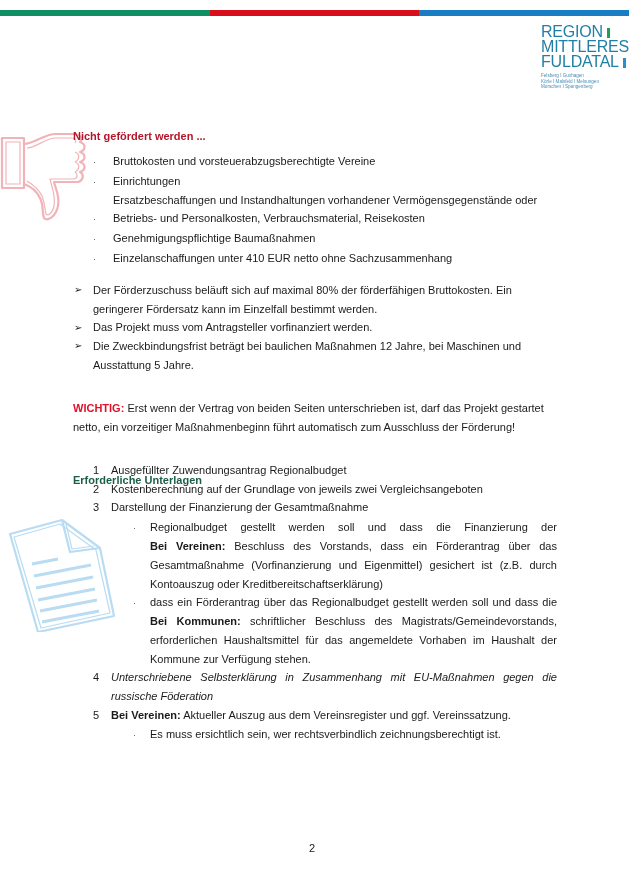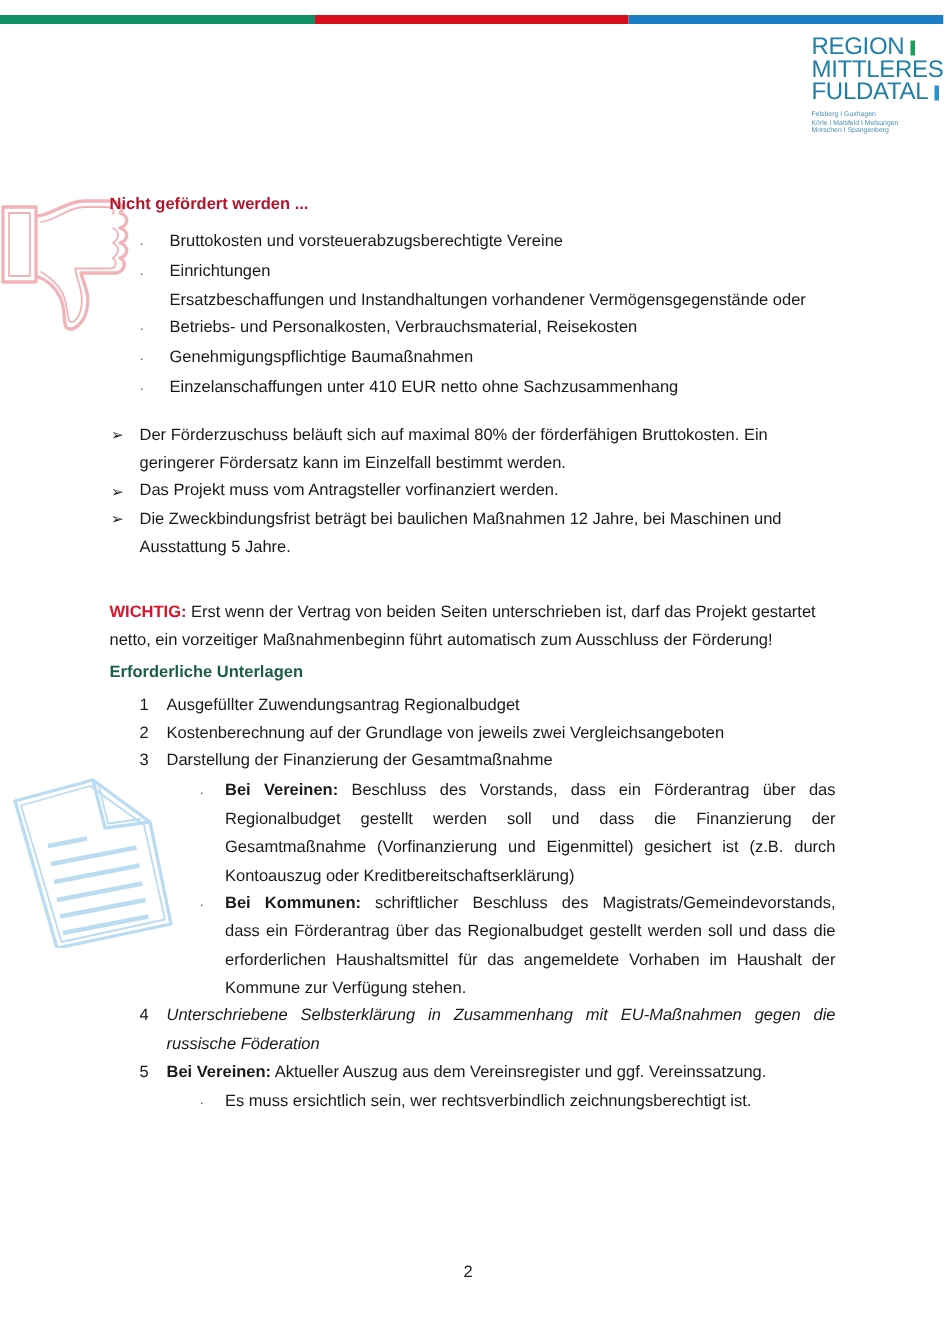--- a/index.html
+++ b/index.html
@@ -12,21 +12,21 @@
   .logo { position: absolute; left: 541px; top: 24px; width: 80px; }
   .logo .line { font-size: 16px; line-height: 15px; color: #1f7fa6; letter-spacing: -0.2px; white-space: nowrap; }
   .logo .mark { display: inline-block; width: 3px; height: 10px; margin-left: 4px; vertical-align: -1px; }
   .logo .towns { margin-top: 4px; font-size: 4.6px; line-height: 5.6px; color: #4a8fb6; white-space: nowrap; }
 
   .thumb { position: absolute; left: -6px; top: 126px; width: 120px; height: 100px; }
   .docicon { position: absolute; left: 4px; top: 512px; width: 112px; height: 120px; }
 
   .txt { position: absolute; font-size: 11px; line-height: 19px; white-space: nowrap; }
   .h-red { color: #b3162b; font-weight: bold; font-size: 11px; }
-  .h-green { color: #1c5e45; font-weight: bold; font-size: 11px; }
+  .h-green { color: #1c5e45; font-weight: bold; font-size: 11px; margin-top: 32px; }
   .dot { position: absolute; font-size: 9px; color: #555; }
   .arrow { position: absolute; font-size: 10px; }
   .num { position: absolute; font-size: 11px; line-height: 19px; }
   .justify { position: absolute; font-size: 11px; line-height: 19px; text-align: justify; text-align-last: left; }
   .justify-line { display: block; text-align: justify; text-align-last: justify; white-space: nowrap; }
   .imp { color: #e0102a; font-weight: bold; }
   b { font-weight: bold; }
   .pagenum { position: absolute; left: 309px; top: 842px; font-size: 11px; }
 </style>
 </head>
@@ -117,30 +117,30 @@
 <div class="txt" style="left:111px; top:461px;">Ausgefüllter Zuwendungsantrag Regionalbudget</div>
 
 <div class="num" style="left:93px; top:480px;">2</div>
 <div class="txt" style="left:111px; top:480px;">Kostenberechnung auf der Grundlage von jeweils zwei Vergleichsangeboten</div>
 
 <div class="num" style="left:93px; top:498px;">3</div>
 <div class="txt" style="left:111px; top:498px;">Darstellung der Finanzierung der Gesamtmaßnahme</div>
 
 <span class="dot" style="left:133px; top:523px;">·</span>
 <div class="justify" style="left:150px; top:518px; width:407px;">
+  <span class="justify-line">Regionalbudget gestellt werden soll und dass die Finanzierung der</span>
   <span class="justify-line"><b>Bei Vereinen:</b><span> Beschluss des Vorstands, dass ein Förderantrag über das</span></span>
-  <span class="justify-line">Regionalbudget gestellt werden soll und dass die Finanzierung der</span>
   <span class="justify-line">Gesamtmaßnahme (Vorfinanzierung und Eigenmittel) gesichert ist (z.B. durch</span>
   <span class="justify-line" style="text-align-last:left;">Kontoauszug oder Kreditbereitschaftserklärung)</span>
 </div>
 
 <span class="dot" style="left:133px; top:598px;">·</span>
 <div class="justify" style="left:150px; top:593px; width:407px;">
+  <span class="justify-line">dass ein Förderantrag über das Regionalbudget gestellt werden soll und dass die</span>
   <span class="justify-line"><b>Bei Kommunen:</b><span> schriftlicher Beschluss des Magistrats/Gemeindevorstands,</span></span>
-  <span class="justify-line">dass ein Förderantrag über das Regionalbudget gestellt werden soll und dass die</span>
   <span class="justify-line">erforderlichen Haushaltsmittel für das angemeldete Vorhaben im Haushalt der</span>
   <span class="justify-line" style="text-align-last:left;">Kommune zur Verfügung stehen.</span>
 </div>
 
 <div class="num" style="left:93px; top:668px;">4</div>
 <div class="justify" style="left:111px; top:668px; width:446px;font-style:italic;">
   <span class="justify-line">Unterschriebene Selbsterklärung in Zusammenhang mit EU-Maßnahmen gegen die</span>
   <span class="justify-line" style="text-align-last:left;">russische Föderation</span>
 </div>
 

